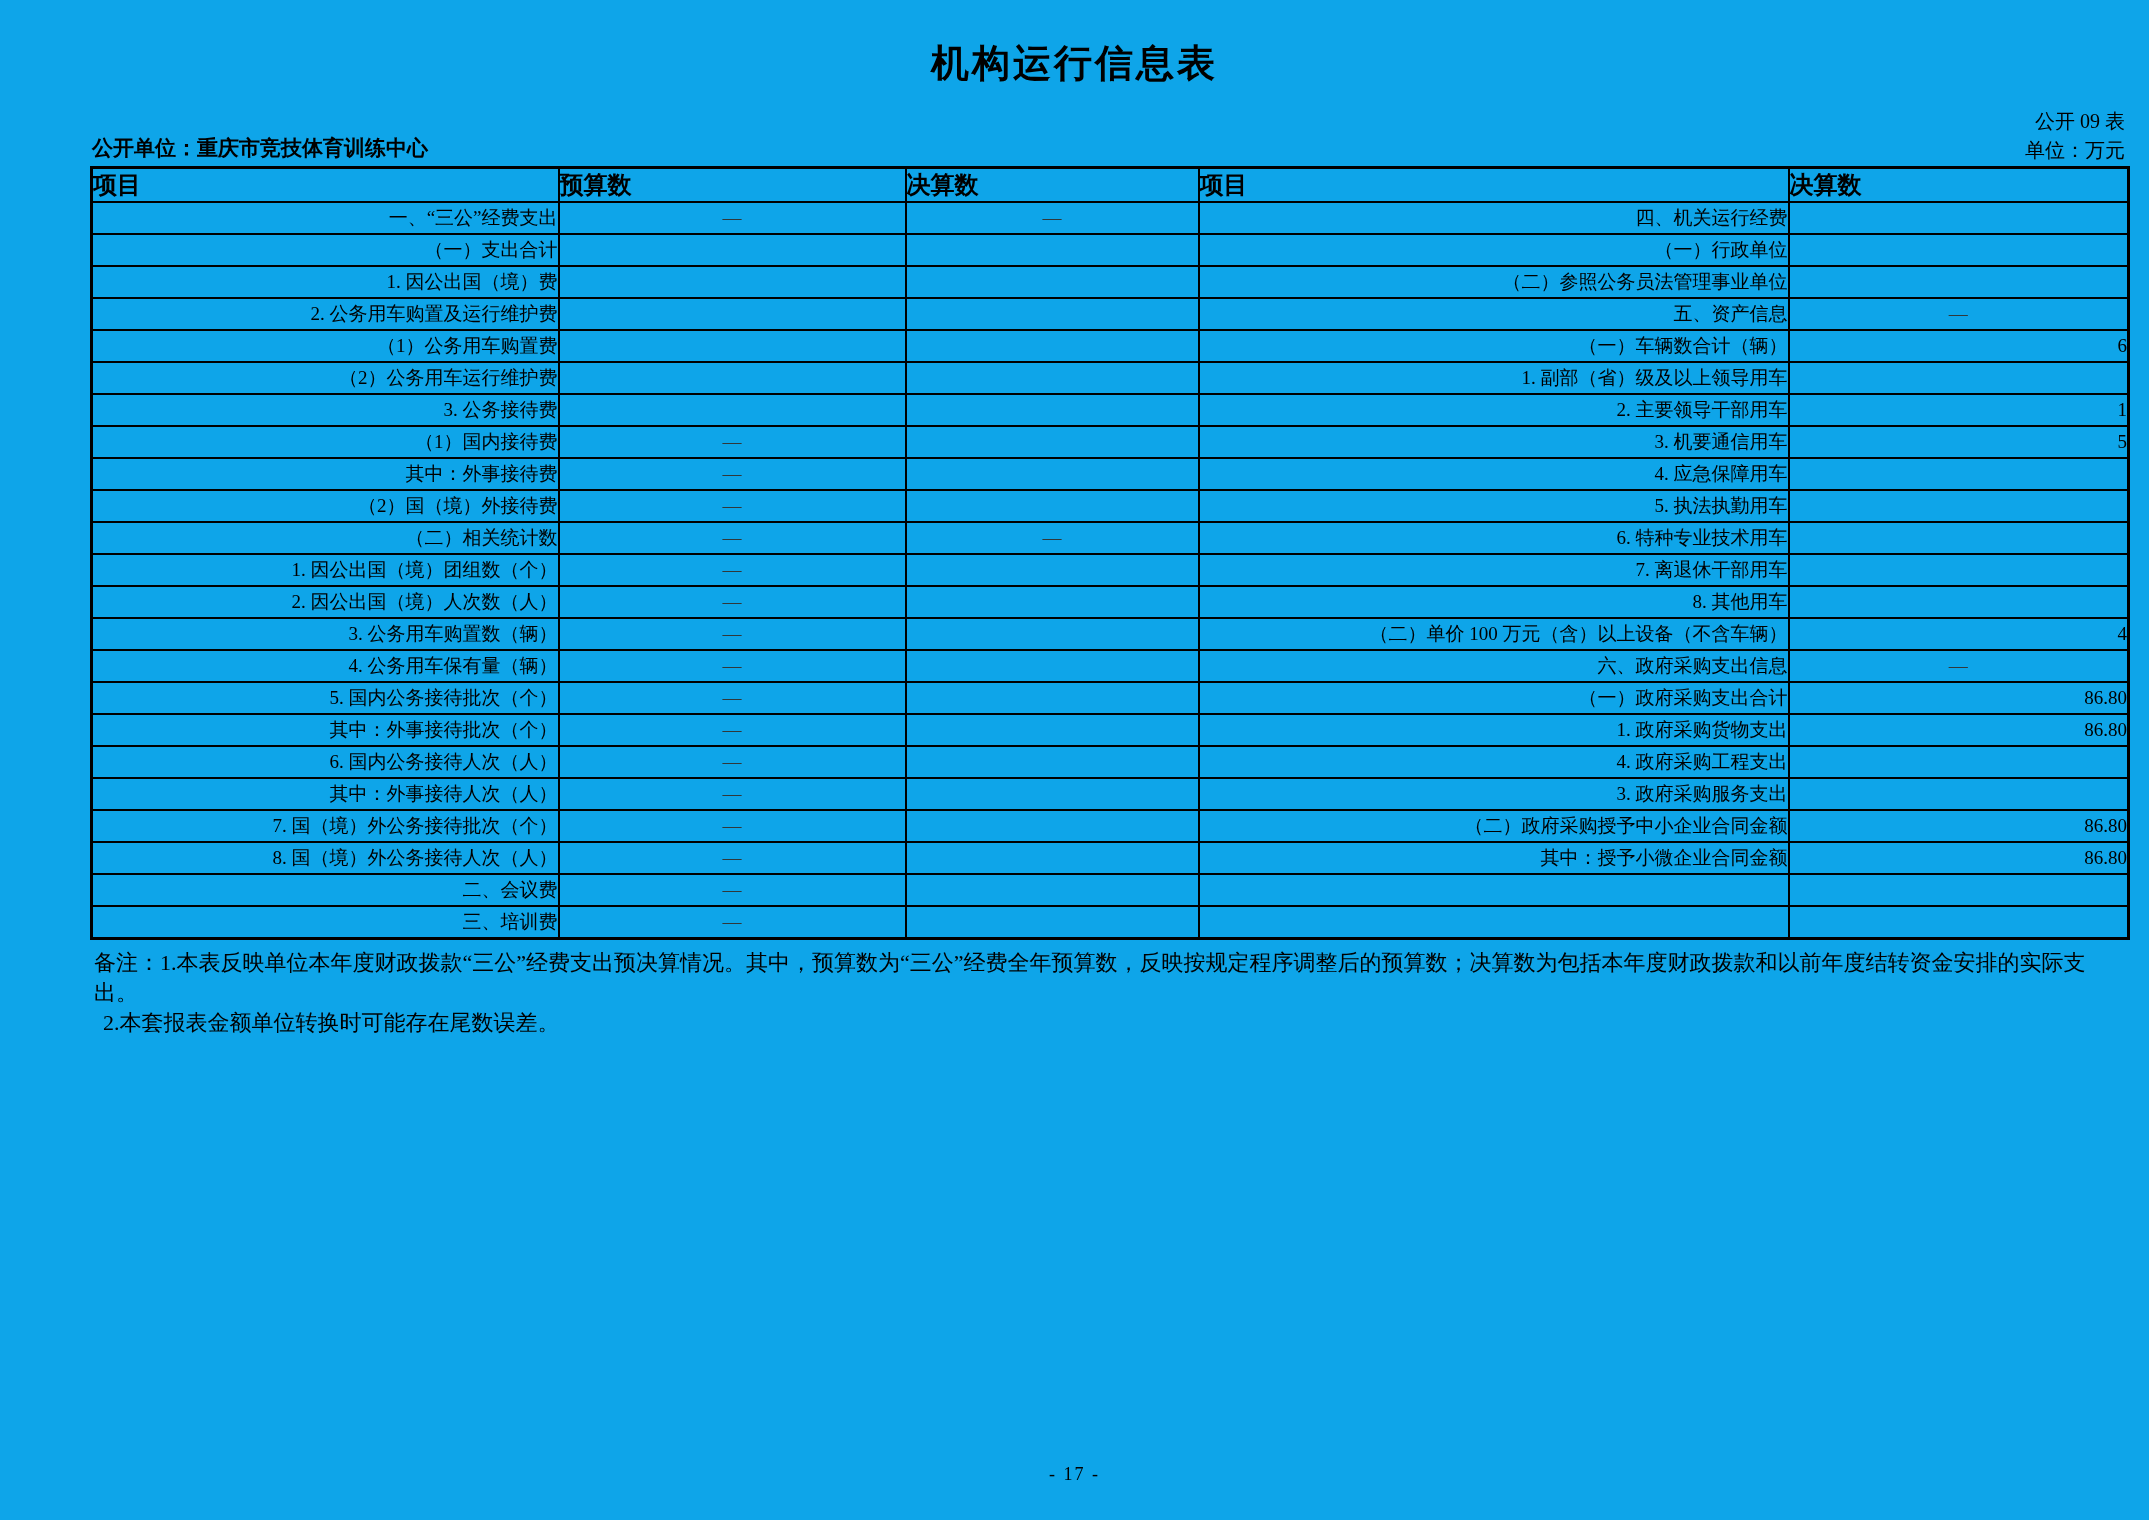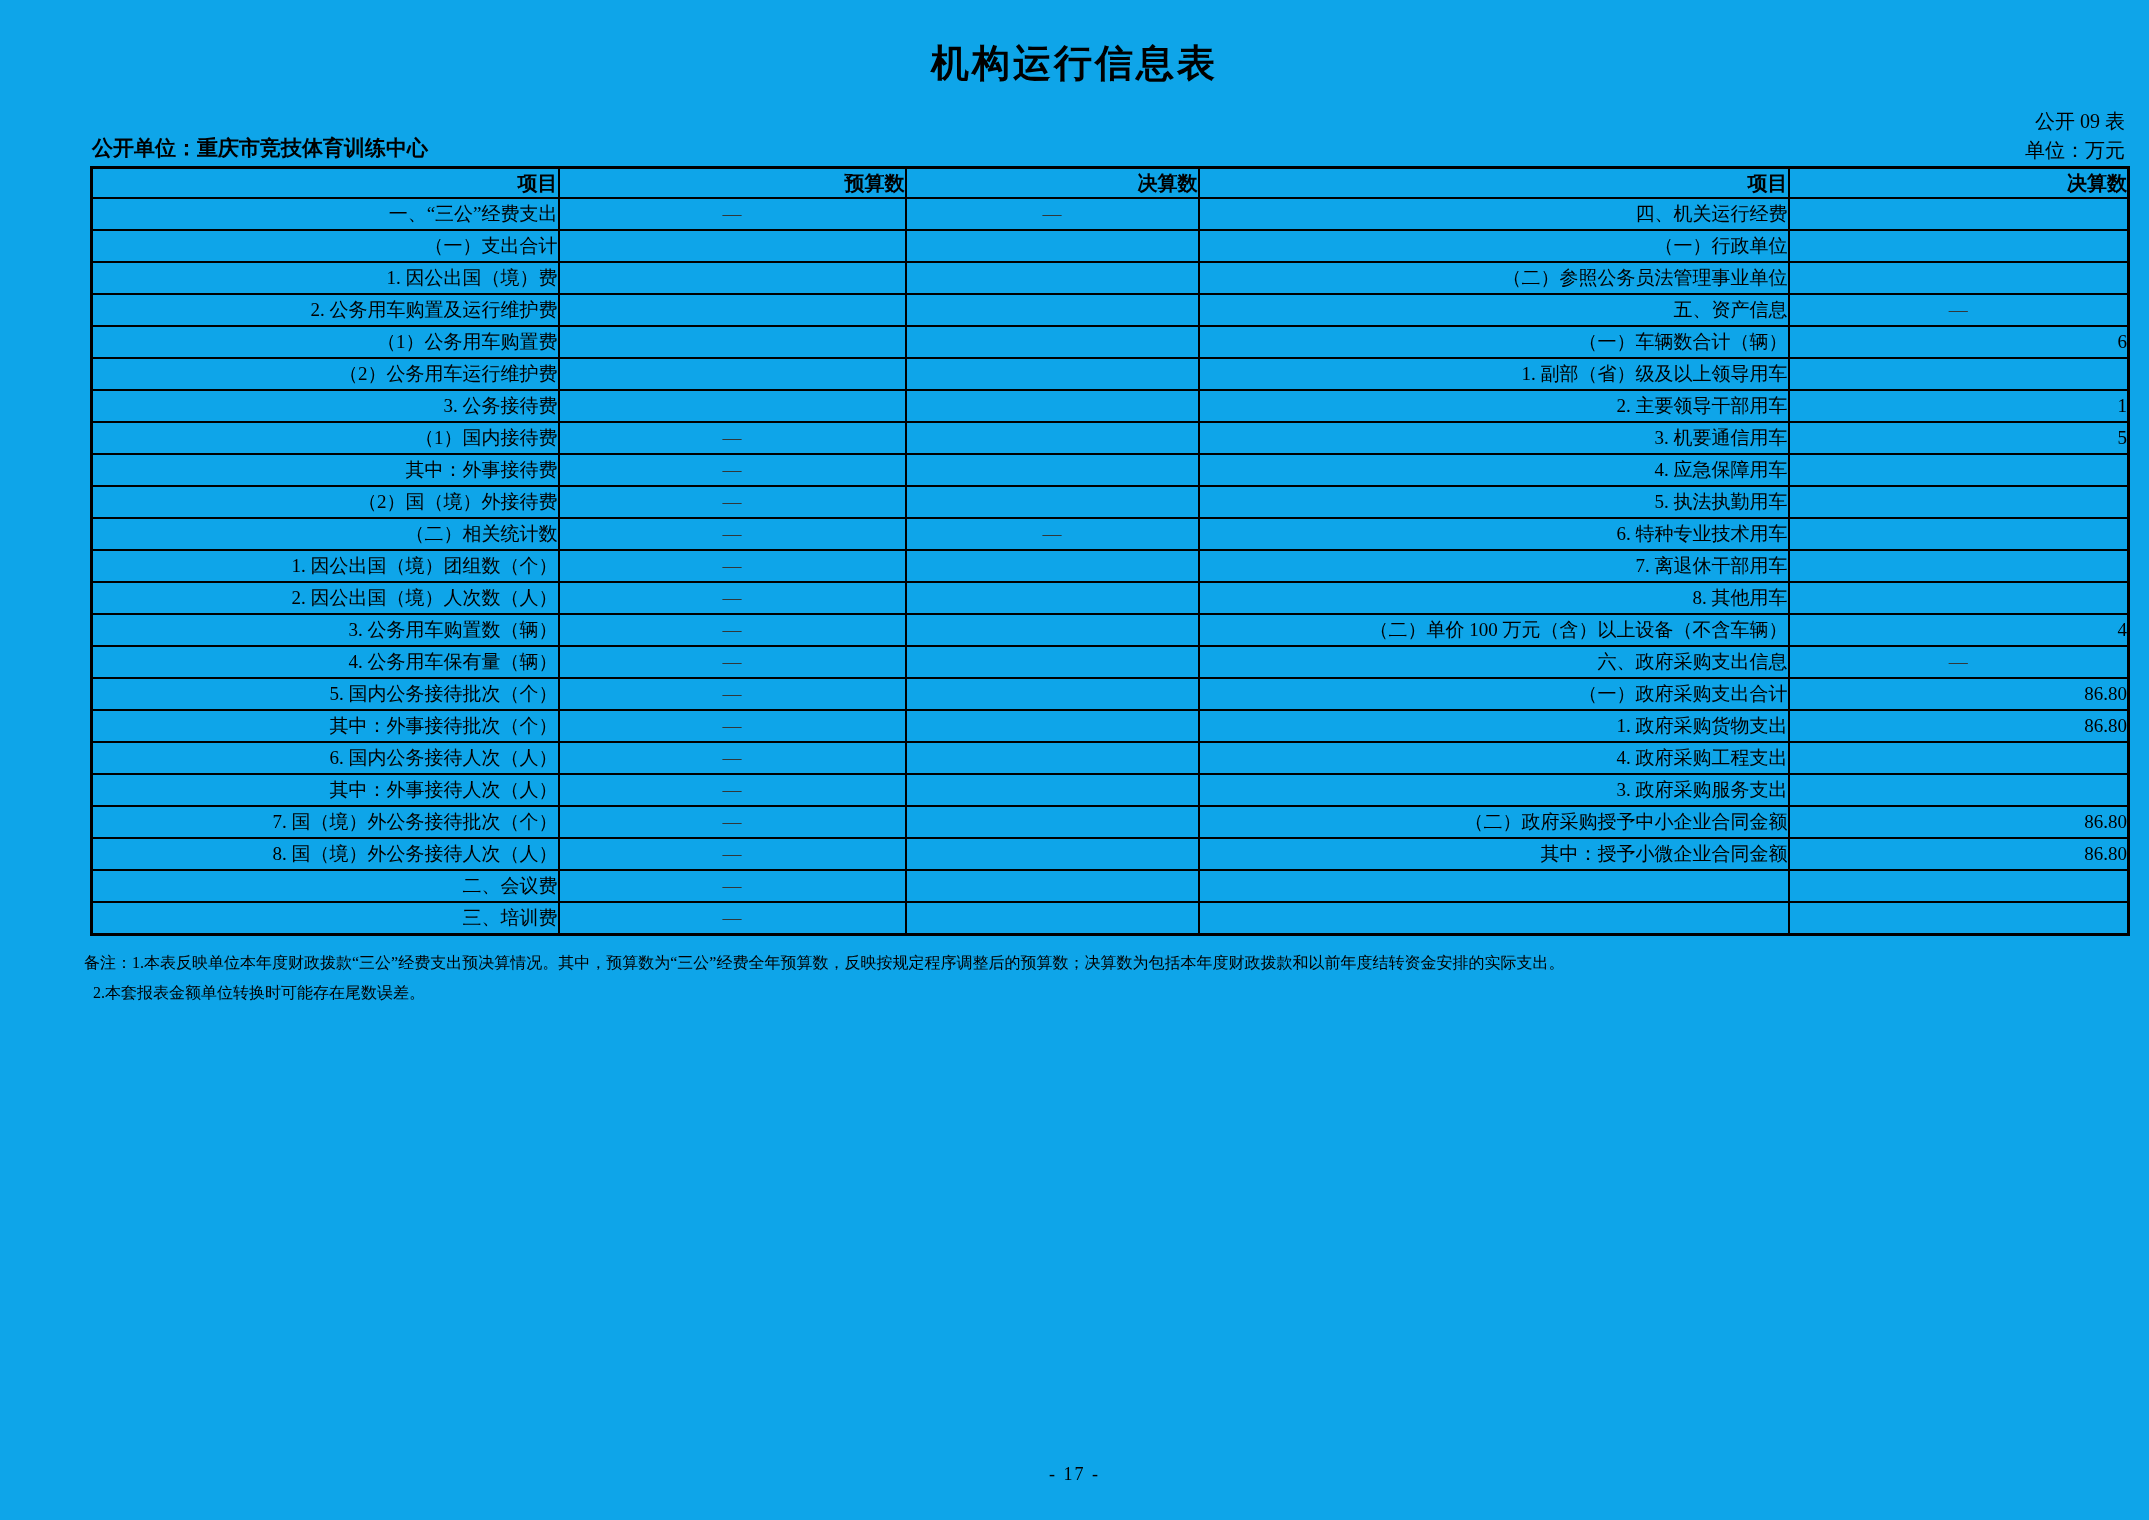--- a/index.html
+++ b/index.html
@@ -51,39 +51,39 @@
   table.info th, table.info td {
     border: 2px solid #000;
     overflow: hidden;
     white-space: nowrap;
     vertical-align: middle;
   }
   table.info th {
     height: 28px;
     font-family: "Liberation Sans", "DejaVu Sans", sans-serif;
     font-weight: 700;
-    font-size: 20px;
-    text-align: right;
+    font-size: 24px;
+    text-align: left;
     padding: 0;
   }
   table.info td {
     height: 30px;
     font-size: 19px;
     padding: 0;
   }
   td.lbl { text-align: right; padding-left: 4px; }
   td.lbl.ind { padding-left: 16px; }
   td.c { text-align: center; }
   td.r { text-align: right; padding-right: 4px; }
   .dash { color: #333; }
   .notes {
     position: absolute;
-    top: 948px; left: 84px;
+    top: 948px; left: 94px;
     width: 2000px;
-    font-size: 16px;
+    font-size: 22px;
     line-height: 30px;
   }
   .note-2 { padding-left: 9px; }
   .page-number {
     position: absolute;
     bottom: 35px; left: 0; right: 0;
     text-align: center;
     font-size: 18px;
     letter-spacing: 2px;
   }

